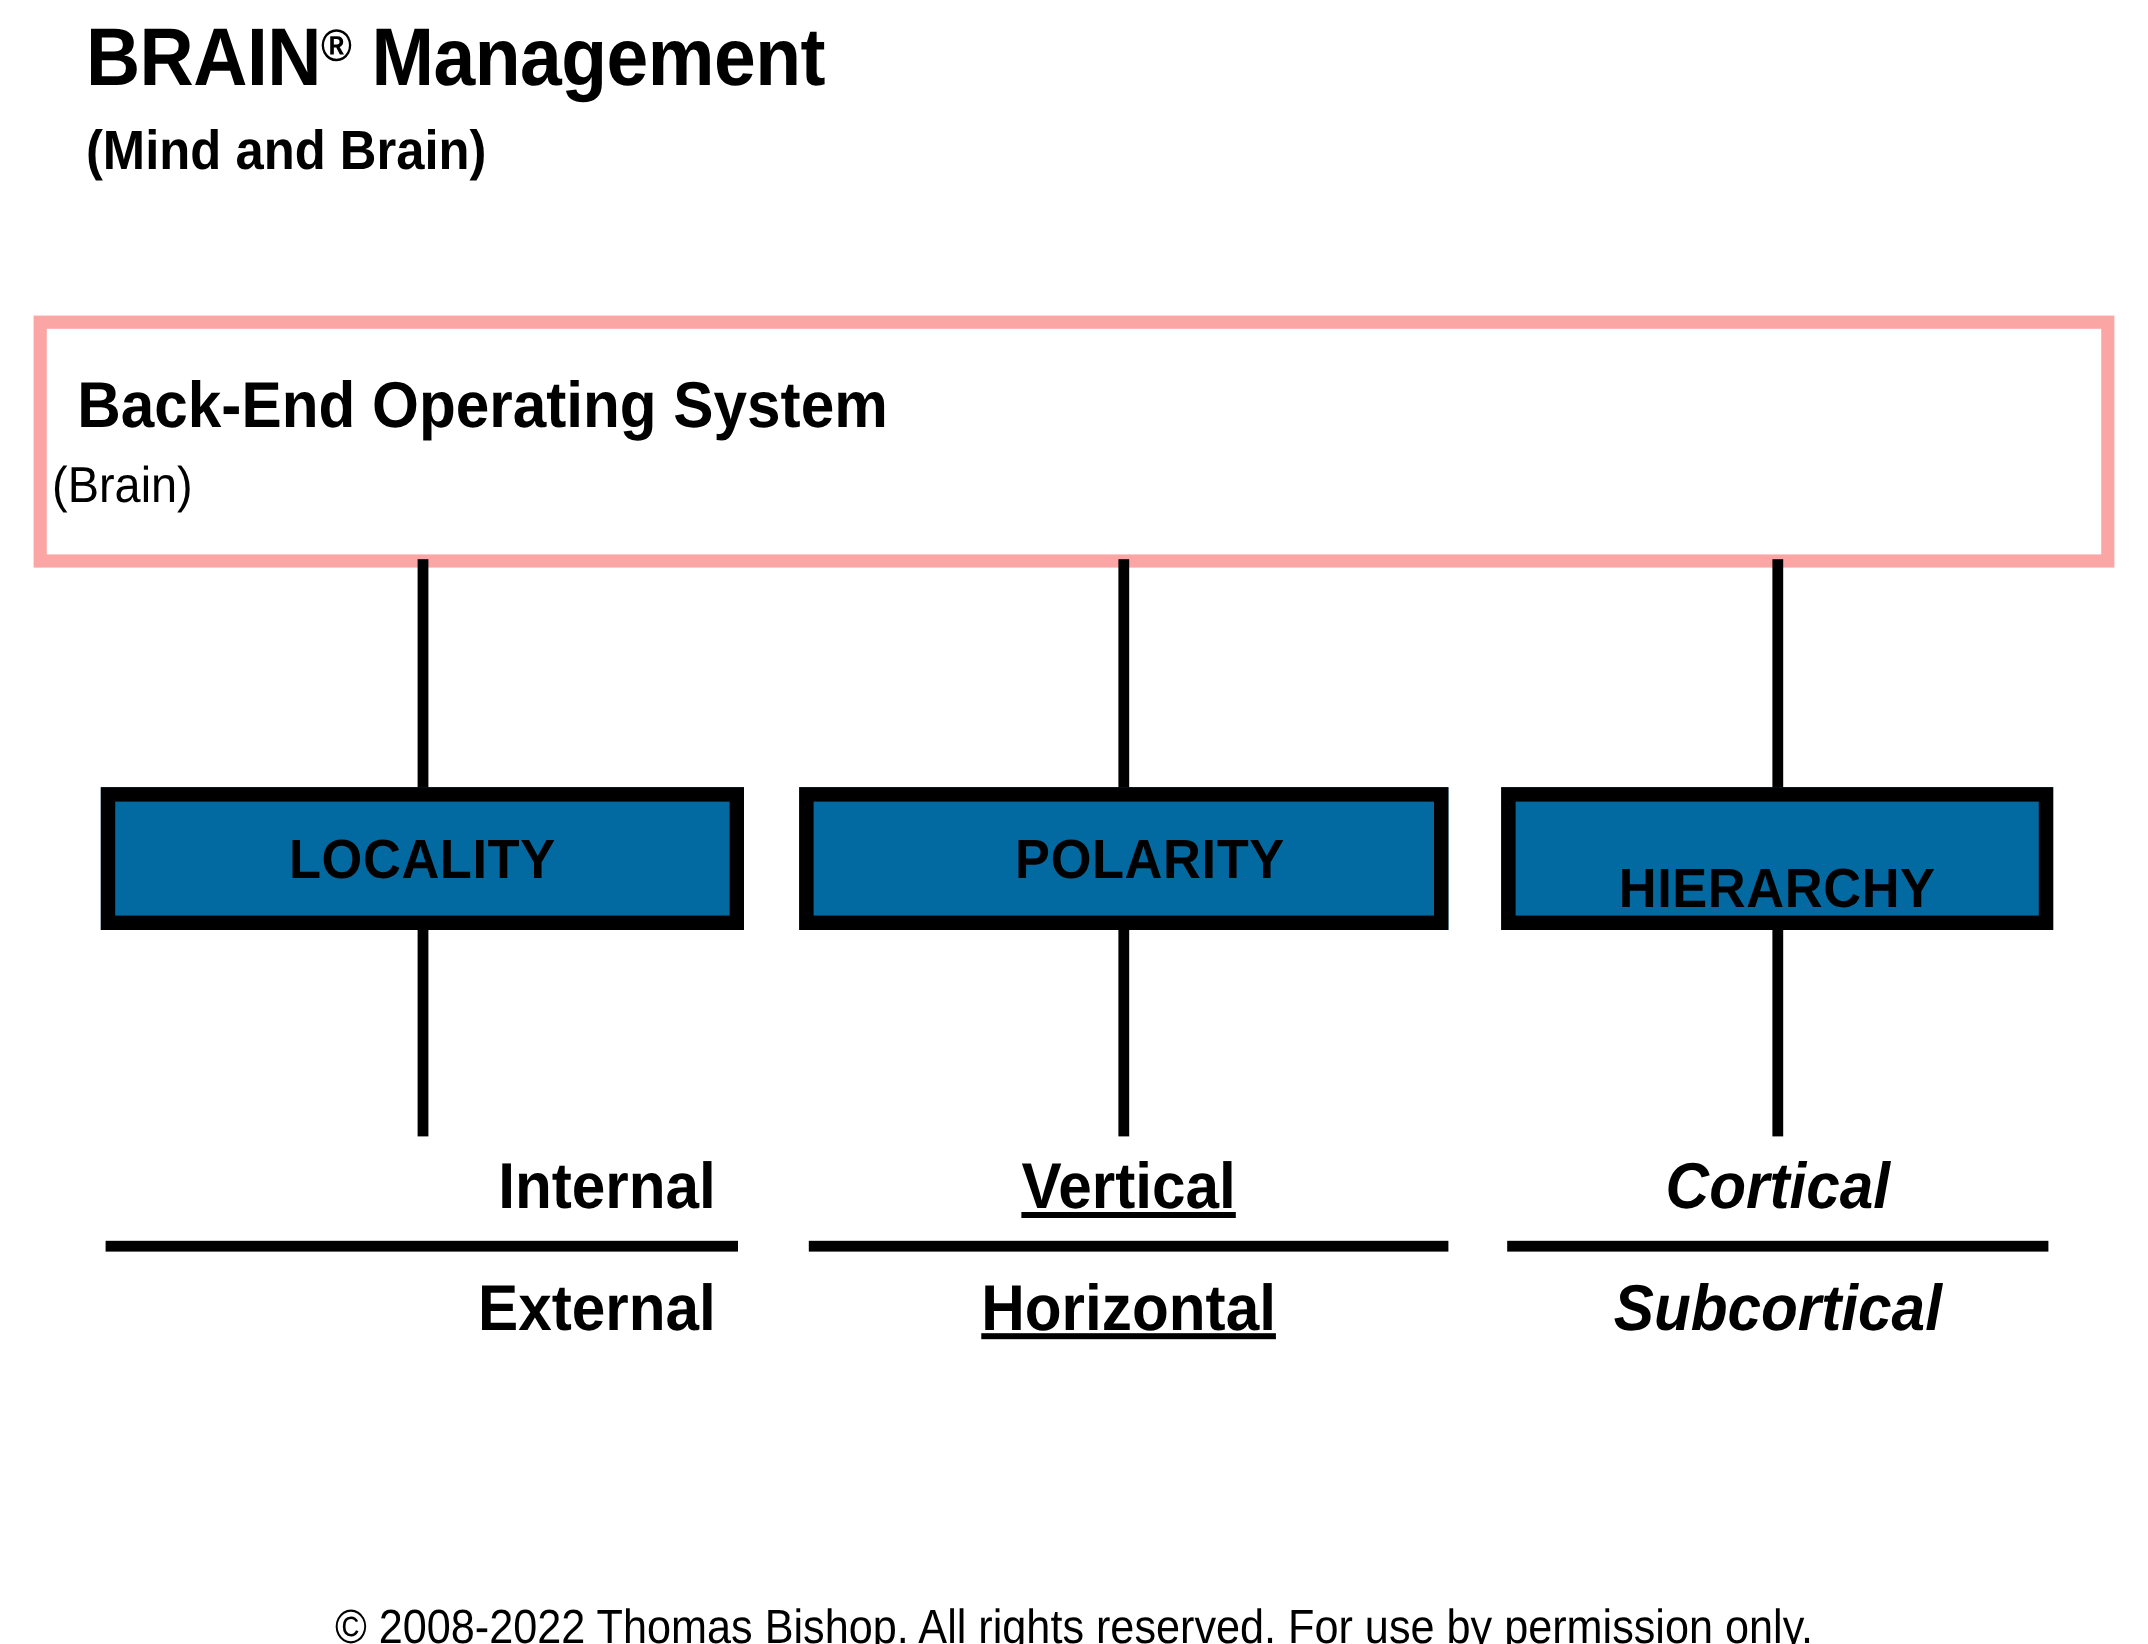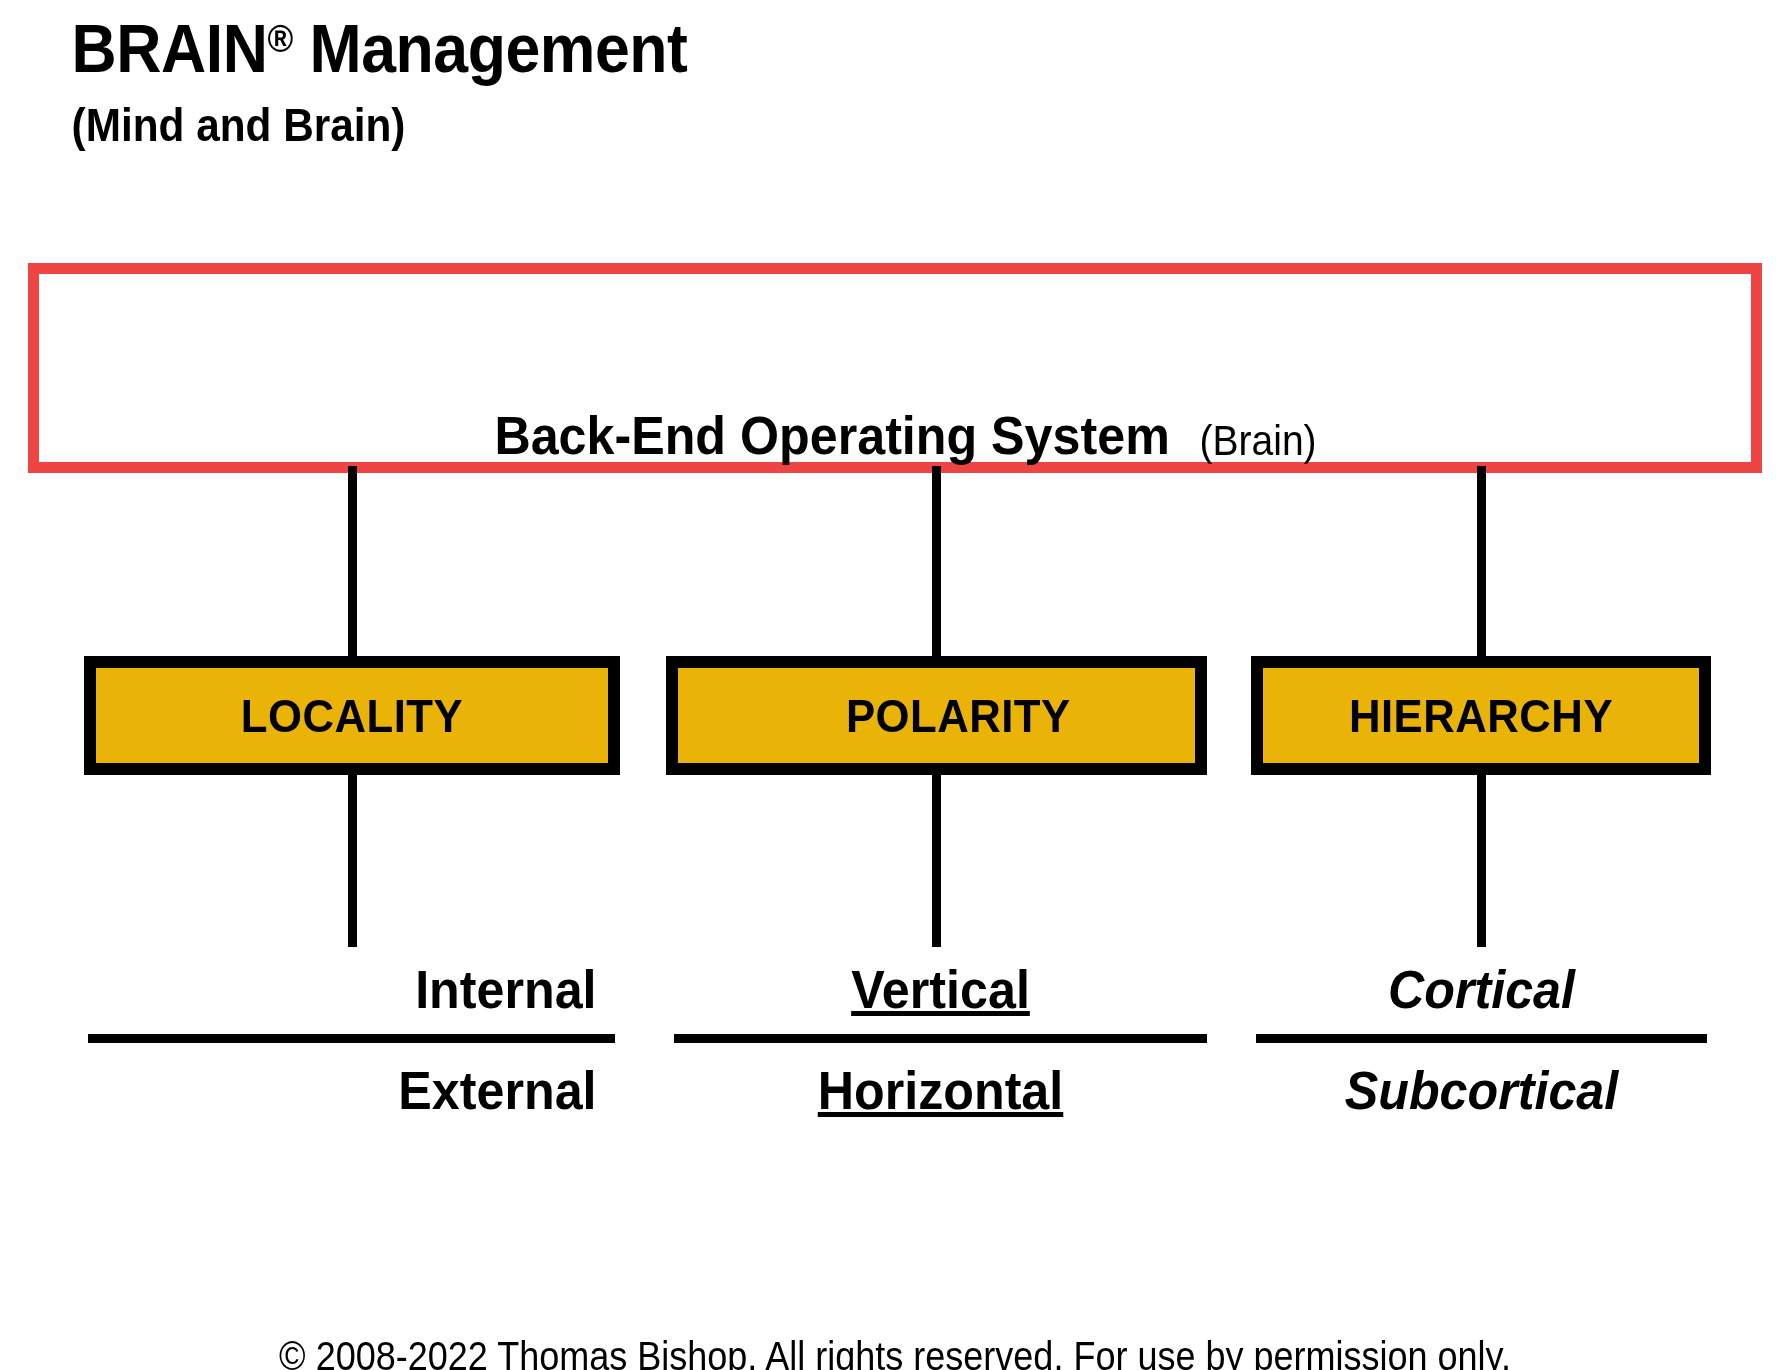--- a/index.html
+++ b/index.html
@@ -49,26 +49,26 @@
     white-space: nowrap;
   }
 
   
   #root-box {
     position: absolute;
     left: 28px;
     top: 263px;
     width: 1734px;
     height: 210px;
-    border: 11px solid #ef4444;
+    border: 11px solid #fca5a5;
     box-sizing: border-box;
     background: #ffffff;
     display: flex;
-    flex-direction: row;
-    align-items: flex-end;
+    flex-direction: column;
+    align-items: flex-start;
     justify-content: center;
   }
   #root-box-title {
     font-size: 54px;
     font-weight: bold;
     line-height: 1.0;
     transform: scaleX(0.93);
     white-space: nowrap;
   }
   #root-box-subtitle {
@@ -89,21 +89,21 @@
   .conn-upper { top: 466px; height: 191px; }
   .conn-lower { top: 771px; height: 176px; }
 
   
   .cat-box {
     position: absolute;
     top: 656px;
     height: 119px;
     border: 12px solid #000000;
     box-sizing: border-box;
-    background: #eab308;
+    background: #0369a1;
     display: flex;
     align-items: center;
     justify-content: center;
   }
   .cat-label {
     font-size: 46px;
     font-weight: bold;
     letter-spacing: 0.5px;
     line-height: 1.0;
     transform: scaleX(0.95);
@@ -164,21 +164,21 @@
 <div class="connector conn-upper" style="left:348px;"></div>
 <div class="connector conn-upper" style="left:932px;"></div>
 <div class="connector conn-upper" style="left:1477px;"></div>
 
 <div class="cat-box" style="left:84px; width:536px;">
   <span class="cat-label">LOCALITY</span>
 </div>
 <div class="cat-box" style="left:666px; width:541px;padding-left:43px;">
   <span class="cat-label">POLARITY</span>
 </div>
-<div class="cat-box" style="left:1251px; width:460px;">
+<div class="cat-box" style="left:1251px; width:460px;align-items:flex-end;">
   <span class="cat-label">HIERARCHY</span>
 </div>
 
 <div class="connector conn-lower" style="left:348px;"></div>
 <div class="connector conn-lower" style="left:932px;"></div>
 <div class="connector conn-lower" style="left:1477px;"></div>
 
 <div class="pair" style="left:88px; width:527px;text-align:right;">
   <div class="pair-top">Internal</div>
   <div class="pair-rule"></div>

